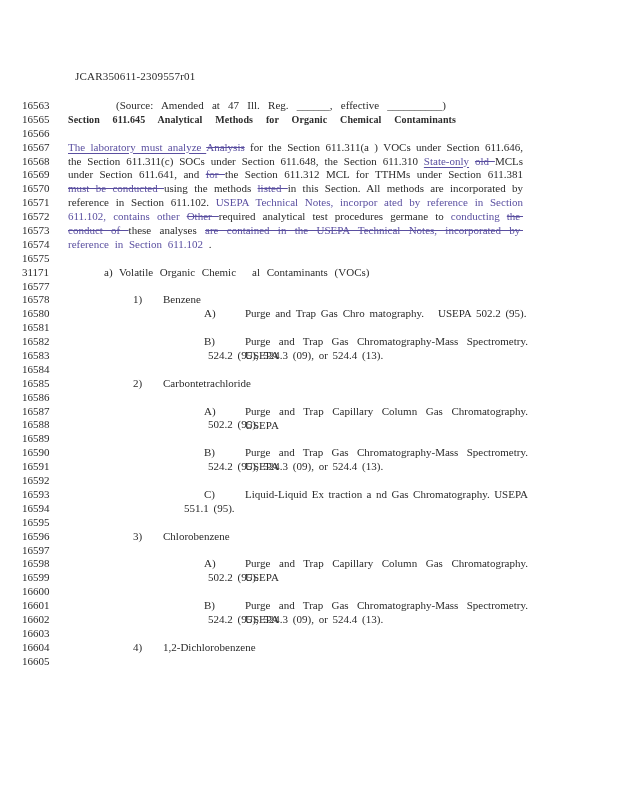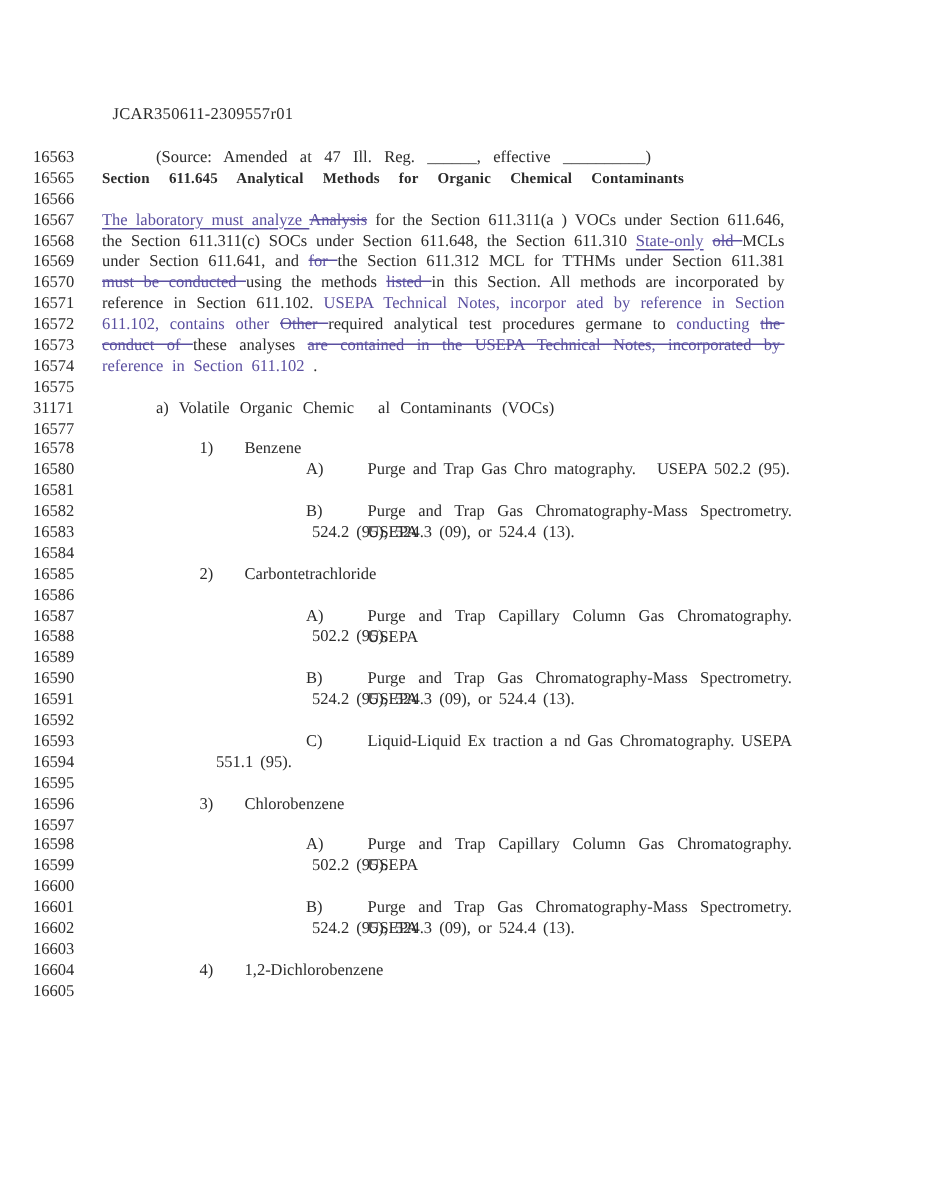--- a/index.html
+++ b/index.html
@@ -30,21 +30,21 @@
   .sd{color:var(--markup);text-decoration:line-through;}
 </style>
 </head>
 <body>
 
 <div class="page">
   <div class="docid">JCAR350611-2309557r01</div>
   <div class="lines">
       <div class="line">
         <span class="num">16563</span>
-        <div class="txt just" style="margin-left: 36px; width: 330px;"><span>(Source: Amended at 47 Ill. Reg. ______, effective __________)</span></div>
+        <div class="txt just" style="margin-left: 48px; width: 330px;"><span>(Source: Amended at 47 Ill. Reg. ______, effective __________)</span></div>
       </div>
       <div class="line">
         <span class="num">16565</span>
         <div class="txt just" style="width: 388px;"><span class="sb">Section 611.645 Analytical Methods for Organic Chemical Contaminants</span></div>
       </div>
       <div class="line">
         <span class="num">16566</span>
         <div class="txt"></div>
       </div>
       <div class="line">
@@ -153,21 +153,21 @@
         <span class="num">16592</span>
         <div class="txt"></div>
       </div>
       <div class="line">
         <span class="num">16593</span>
         <span class="label" style="margin-left: 136px; width: 41px;">C)</span>
         <div class="txt just" style="width: 283px;"><span>Liquid-Liquid Ex traction a nd Gas Chromatography. USEPA</span></div>
       </div>
       <div class="line">
         <span class="num">16594</span>
-        <div class="txt" style="margin-left: 76px; word-spacing: 2px;"><span>551.1 (95).</span></div>
+        <div class="txt" style="margin-left: 116px; word-spacing: 2px;"><span>551.1 (95).</span></div>
       </div>
       <div class="line">
         <span class="num">16595</span>
         <div class="txt"></div>
       </div>
       <div class="line">
         <span class="num">16596</span>
         <span class="label" style="margin-left: 65px; width: 30px;">3)</span>
         <div class="txt"><span>Chlorobenzene</span></div>
       </div>

